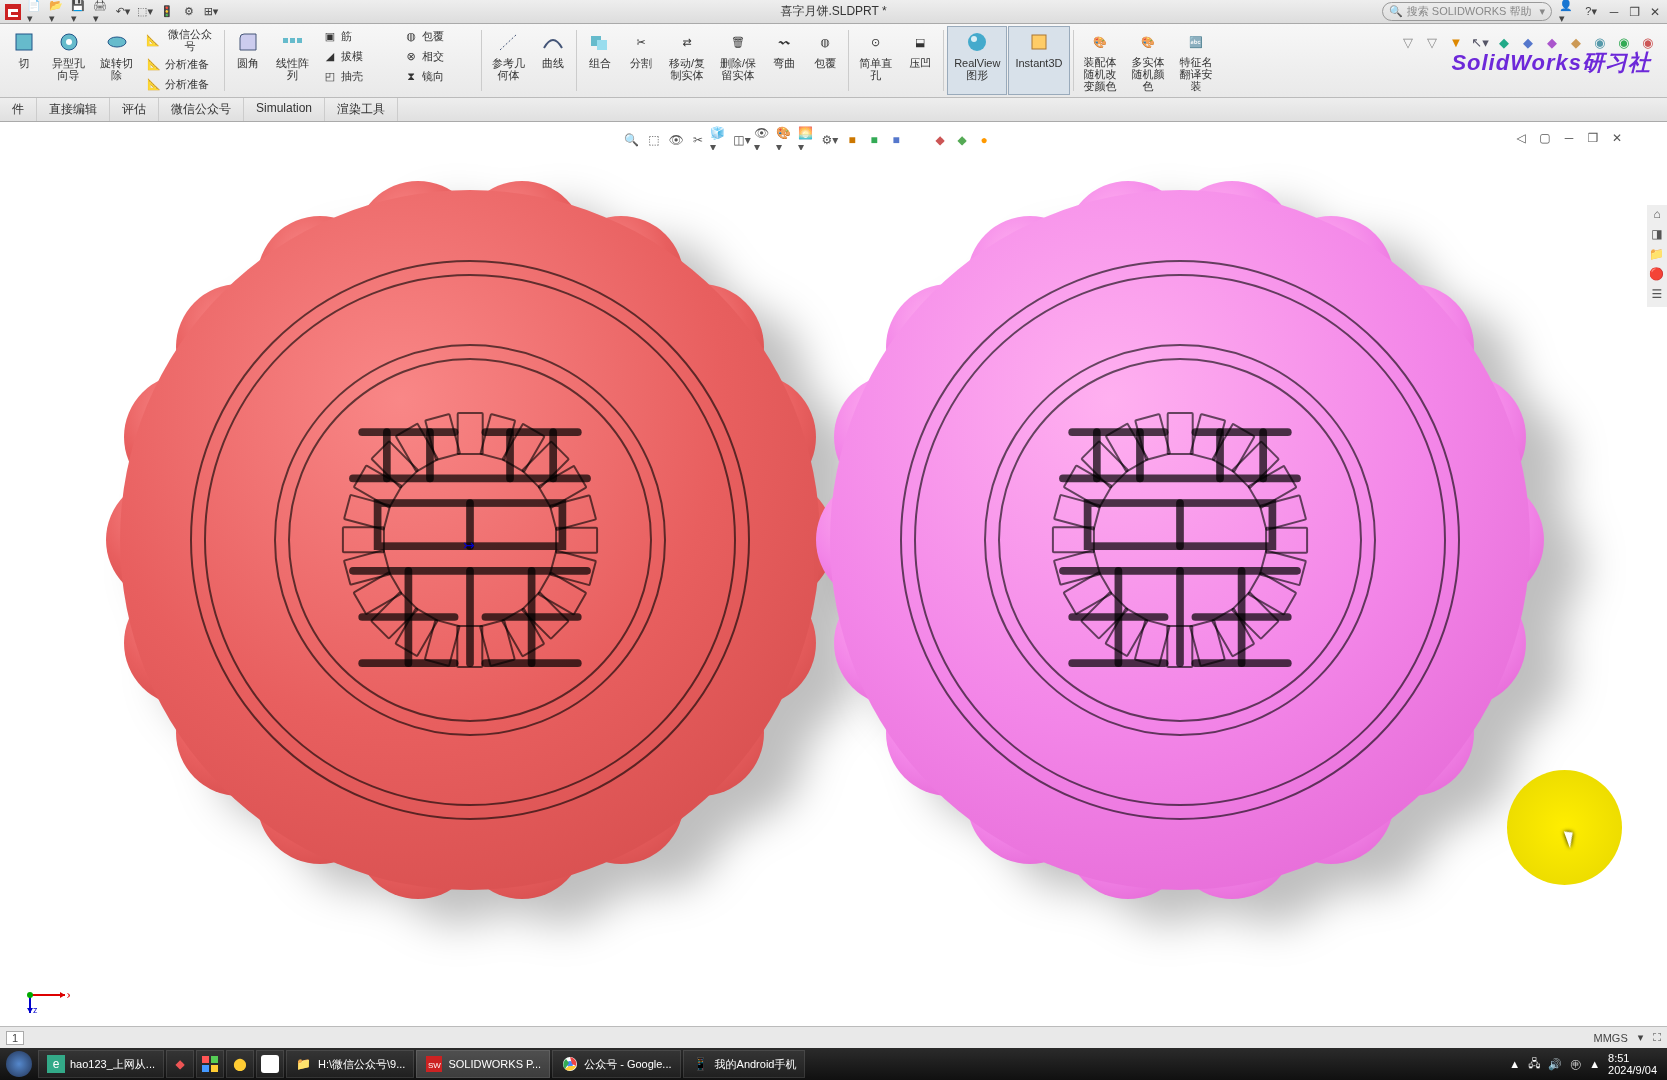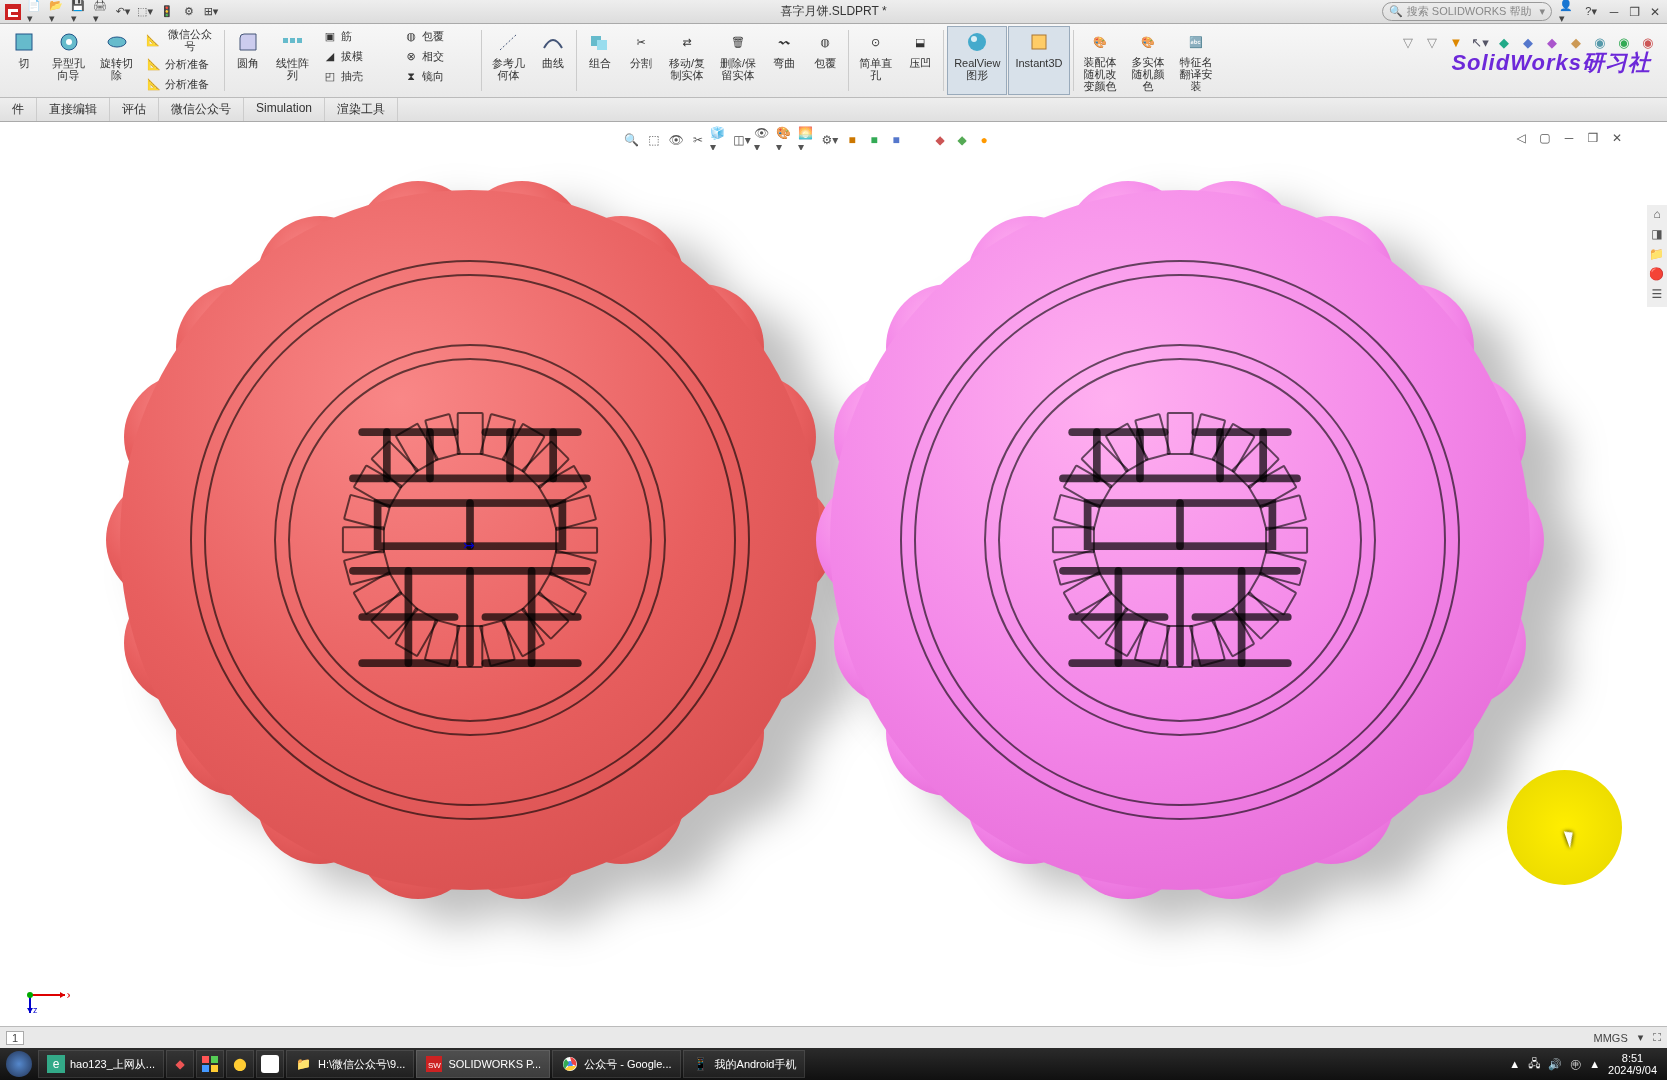--- a/index.html
+++ b/index.html
@@ -81,21 +81,21 @@
   .status .right { margin-left: auto; display: flex; gap: 10px; align-items: center;}
   .page-tab { border: 1px solid #aaa; background: #fff; padding: 0 5px; font-size: 11px; }
   
   
   .taskbar { position: absolute; left: 0; right: 0; bottom: 0; height: 32px; background: linear-gradient(#2b2b2b,#101010); display: flex; align-items: center; gap: 2px; padding: 0 2px; }
   .task-btn { height: 28px; padding: 0 8px; display: flex; align-items:center; gap:5px; font-size: 11px; color: #fff; border: 1px solid rgba(255,255,255,0.1); background: rgba(255,255,255,0.06);}
   .task-btn.active { background: rgba(255,255,255,0.18);}
   .task-ico { width:18px; height:18px; display:flex; align-items:center; justify-content:center; font-size:12px;}
   .start { background: radial-gradient(circle,#58c,#235); border-radius:50%; width: 26px; height: 26px; margin: 0 4px;}
   .tray { margin-left: auto; display:flex; align-items:center; gap:8px; color:#fff; font-size:11px; padding-right:8px;}
-  .tray .t { text-align:center; line-height:12px;}
+  .tray .t { text-align:left; line-height:12px;}
   
   svg { display: block; }
 </style>
 </head>
 <body>
 
 <div class="title-bar">
   <div class="qat">
     <div class="qat-icon">
         <svg width="16" height="16">

